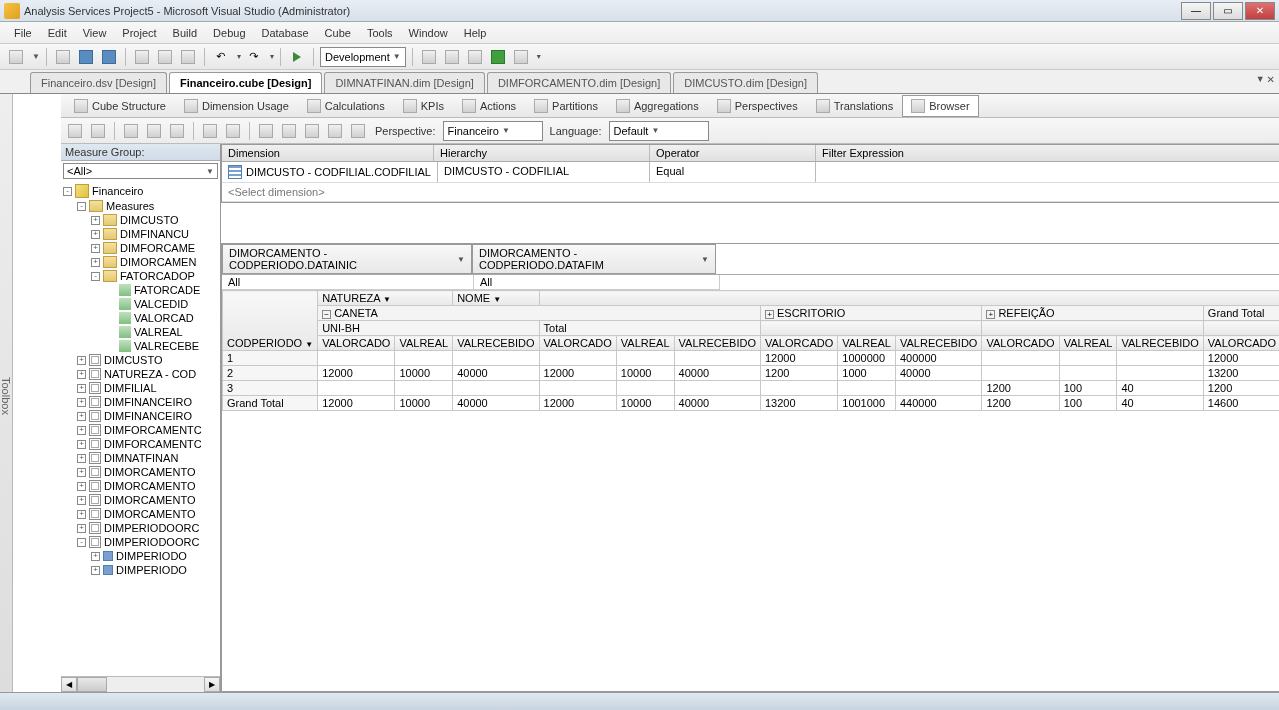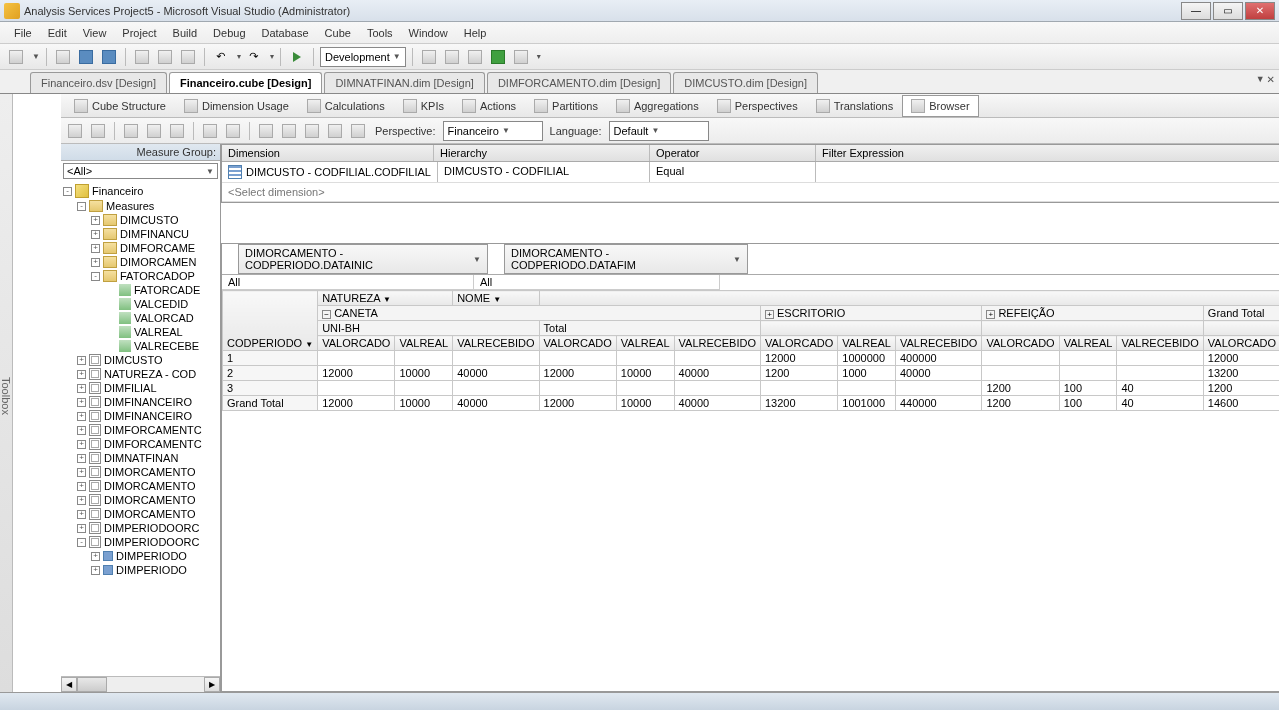--- a/index.html
+++ b/index.html
@@ -42,21 +42,21 @@
 .des-tab .ico { width: 14px; height: 14px; display: inline-block; }
 
 
 .toolbar2 { height: 26px; background: linear-gradient(#f8f8f8,#ececec); display: flex; align-items: center; padding: 0 4px; gap: 3px; border-bottom: 1px solid #bbb; }
 .label-inline { padding: 0 4px; color: #333; }
 
 
 .body-split { flex: 1; display: flex; min-height: 0; }
 
 
-.measure-pane { width: 160px; border-right: 1px solid #999; display: flex; flex-direction: column; background: #fff; text-align: right; }
+.measure-pane { width: 160px; border-right: 1px solid #999; display: flex; flex-direction: column; background: #fff; }
 .measure-header { background: linear-gradient(#e0e8f0,#d0dce8); padding: 2px 4px; color: #333; border-bottom: 1px solid #aaa; }
 .measure-combo { margin: 2px 2px; border: 1px solid #888; background: #fff; padding: 1px 3px; display: flex; justify-content: space-between; align-items: center; }
 .tree { flex: 1; overflow: auto; padding: 2px; }
 .tree-node { display: flex; align-items: center; gap: 3px; padding: 1px 0; white-space: nowrap; }
 .tree-indent-1 { padding-left: 14px; }
 .tree-indent-2 { padding-left: 28px; }
 .tree-indent-3 { padding-left: 42px; }
 .tree-toggle { width: 9px; height: 9px; border: 1px solid #888; display: inline-flex; align-items: center; justify-content: center; font-size: 8px; line-height: 1; color: #555; }
 .ico-cube { width: 14px; height: 14px; background: linear-gradient(135deg,#f5e080,#e0c040); border: 1px solid #c0a030; }
 .ico-folder { width: 14px; height: 12px; background: linear-gradient(#f5e0a0,#e5c870); border: 1px solid #c0a040; }
@@ -78,21 +78,21 @@
 .fc-op { width: 166px; }
 .fc-expr { flex: 1; }
 .filter-row { display: flex; border-bottom: 1px solid #ddd; background: #fff; }
 .filter-row .filter-cell { padding: 3px 6px; }
 .filter-row .hier-wrap { display: flex; align-items: center; gap: 4px; }
 .hier-ico { width: 14px; height: 14px; background: repeating-linear-gradient(#7aa0d0, #7aa0d0 2px, #fff 2px, #fff 4px); border: 1px solid #5080b0; }
 .filter-placeholder { padding: 3px 6px; color: #777; }
 
 .pivot-wrap { flex: 1; overflow: auto; border: 1px solid #999; margin-top: 40px; }
 .col-fields-row { display: flex; background: #fff; border-bottom: 1px solid #aaa; }
-.col-field { padding: 2px 6px; border: 1px solid #999; background: linear-gradient(#f8f8f8,#e8e8e8); display: flex; align-items: center; gap: 4px; margin-left: 16px; }
+.col-field { padding: 2px 6px; border: 1px solid #999; background: linear-gradient(#f8f8f8,#e8e8e8); display: flex; align-items: center; gap: 4px; }
 .col-field .arrow { font-size: 8px; color: #555; }
 .all-row { display: flex; }
 .all-row .all-cell { padding: 1px 6px; border-right: 1px solid #ccc; border-bottom: 1px solid #ccc; }
 .grid-table { border-collapse: collapse; font-size: 11px; }
 .grid-table th, .grid-table td { border: 1px solid #c8c8c8; padding: 1px 4px; text-align: left; white-space: nowrap; background: #fff; }
 .grid-table th { background: linear-gradient(#f8f8f8,#e8e8e8); font-weight: normal; }
 .grid-table th.group { background: #f4f4f4; }
 .grid-table td.row-head { background: #f6f6f6; }
 .bold-hd { font-weight: bold; }
 .expando { display: inline-flex; width: 9px; height: 9px; border: 1px solid #888; align-items: center; justify-content: center; font-size: 8px; margin-right: 3px; }

